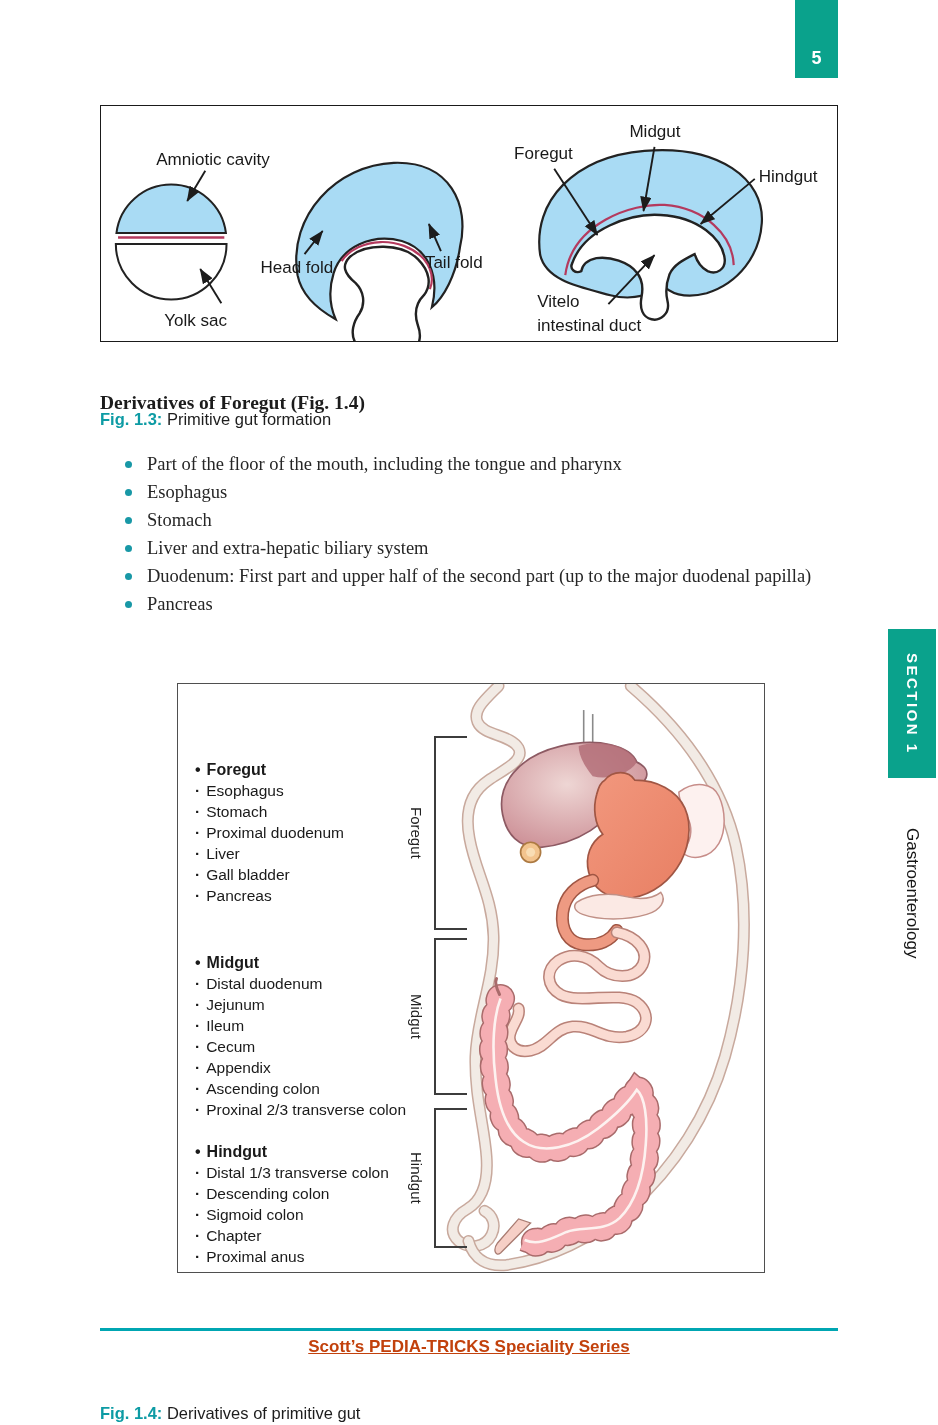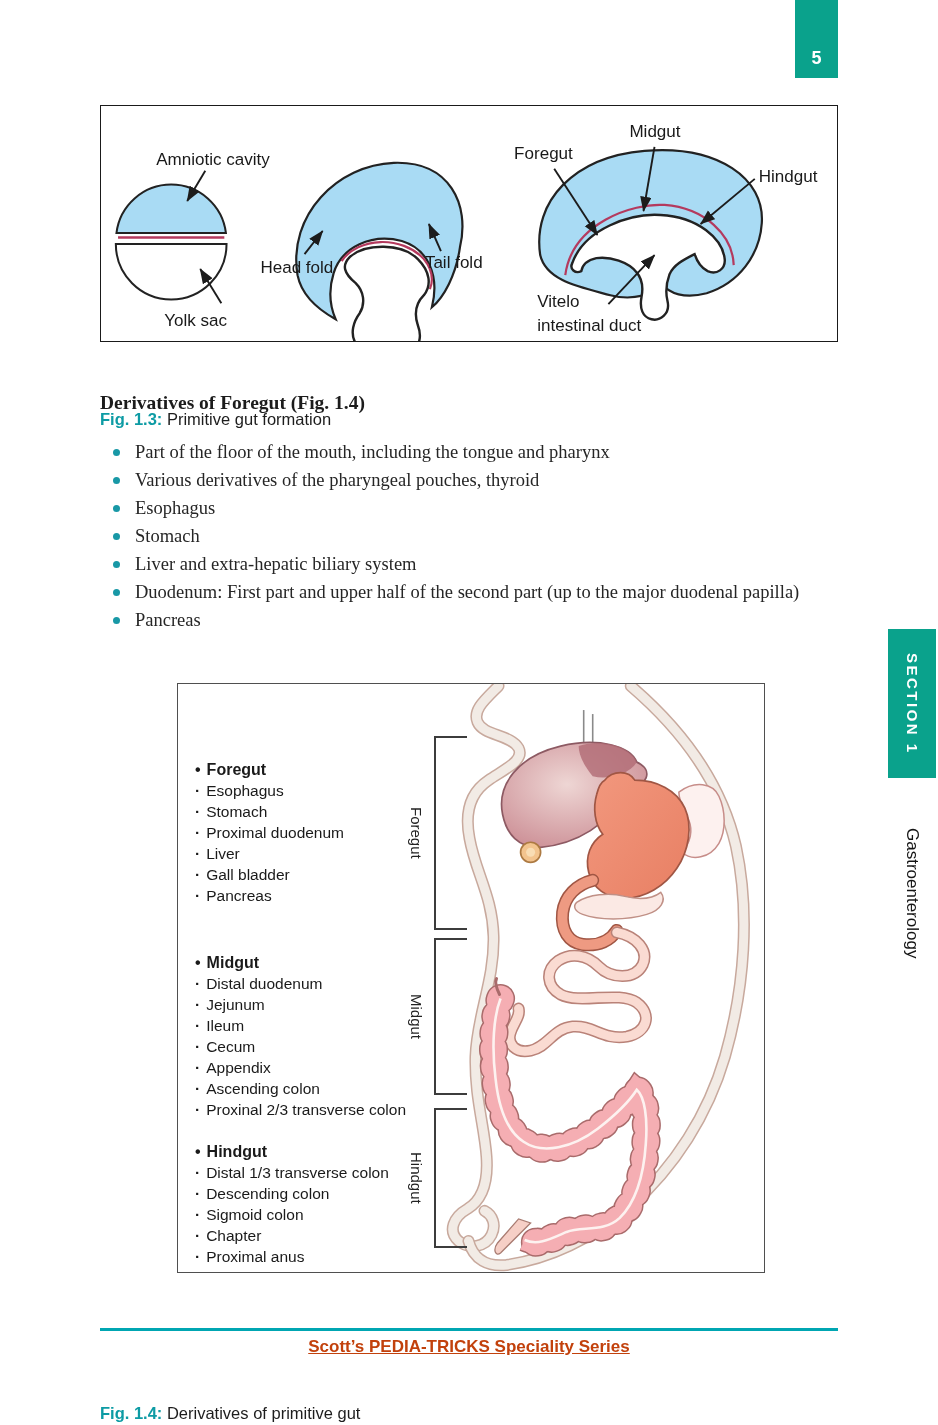--- a/index.html
+++ b/index.html
@@ -22,21 +22,21 @@
   #fig14{left:177px;top:683px;width:588px;height:590px;border:1.6px solid #4f4f4f;}
   .fig-svg{position:absolute;left:0;top:0;width:100%;height:100%;}
   .fig-svg text{font-family:"Liberation Sans",sans-serif;}
 
   
   .caption{position:absolute;left:100px;font-size:16.5px;color:#1d1d1d;margin-top:48px;}
   .caption .fig-label{color:#0d9ba4;font-weight:bold;}
   #cap13{top:362px;} #cap14{top:1356px;}
   .heading{position:absolute;left:100px;top:392px;font-family:"Liberation Serif",serif;
            font-size:19.5px;font-weight:bold;color:#1c1c1c;}
-  .bullets{position:absolute;left:100px;top:438px;width:748px;margin:0;padding:0;list-style:none;
+  .bullets{position:absolute;left:100px;top:438px;width:748px;margin:12px;padding:0;list-style:none;
            font-family:"Liberation Serif",serif;font-size:18.5px;line-height:28px;color:#262626;}
   .bullets li{position:relative;padding-left:35px;}
   .bullets li::before{content:"";position:absolute;left:13px;top:11px;width:7px;height:7px;
                       border-radius:50%;background:#1898a6;}
 
   
   .group{position:absolute;left:17px;color:#1a1a1a;}
   .g-title{font-size:16px;font-weight:bold;line-height:21px;}
   .g-title::before{content:"\2022";margin-right:6px;}
   .g-item{font-size:15.5px;line-height:21px;}
@@ -125,21 +125,20 @@
   </div>
 
   <div class="caption" id="cap13">
     <span class="fig-label">Fig. 1.3:</span>
     <span>Primitive gut formation</span>
   </div>
 
   <div class="heading">Derivatives of Foregut (Fig. 1.4)</div>
   <ul class="bullets">
     <li><span>Part of the floor of the mouth, including the tongue and pharynx</span></li>
-    <li><span>Various derivatives of the pharyngeal pouches, thyroid</span></li>
     <li><span>Esophagus</span></li>
     <li><span>Stomach</span></li>
     <li><span>Liver and extra-hepatic biliary system</span></li>
     <li><span>Duodenum: First part and upper half of the second part (up to the major duodenal papilla)</span></li>
     <li><span>Pancreas</span></li>
   </ul>
 
   <div class="fig-box" id="fig14">
 
     <svg class="fig-svg" viewBox="0 0 585 587">

